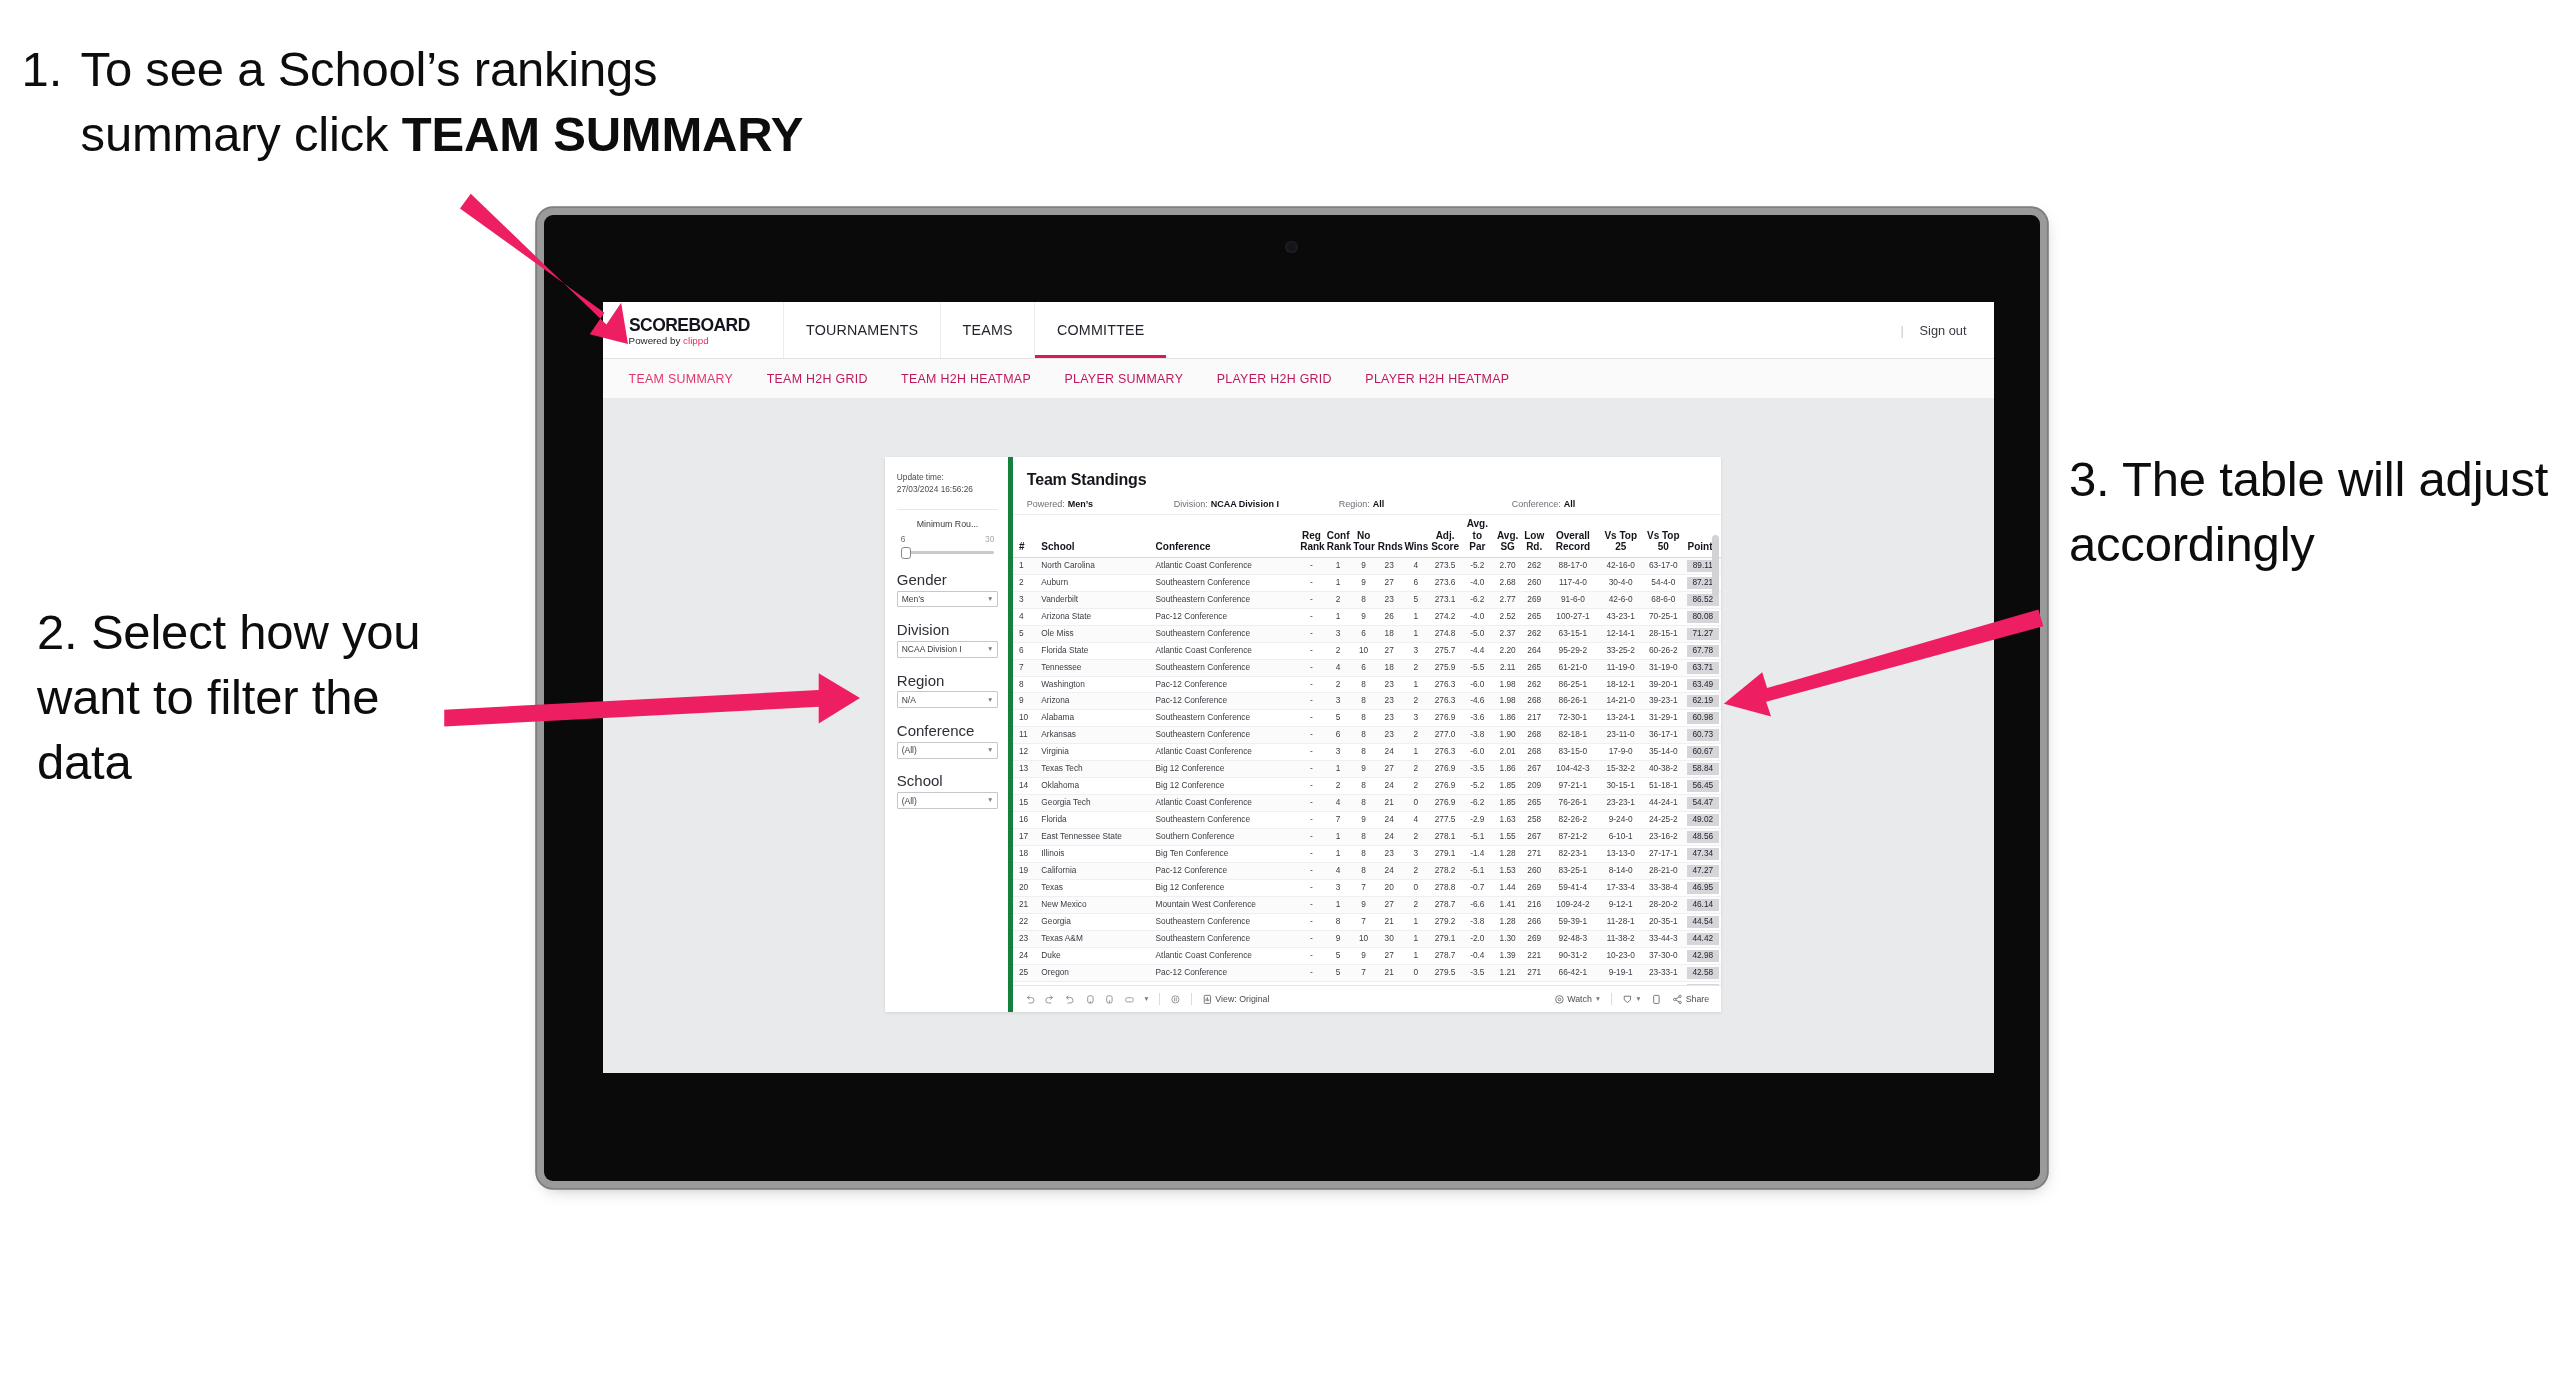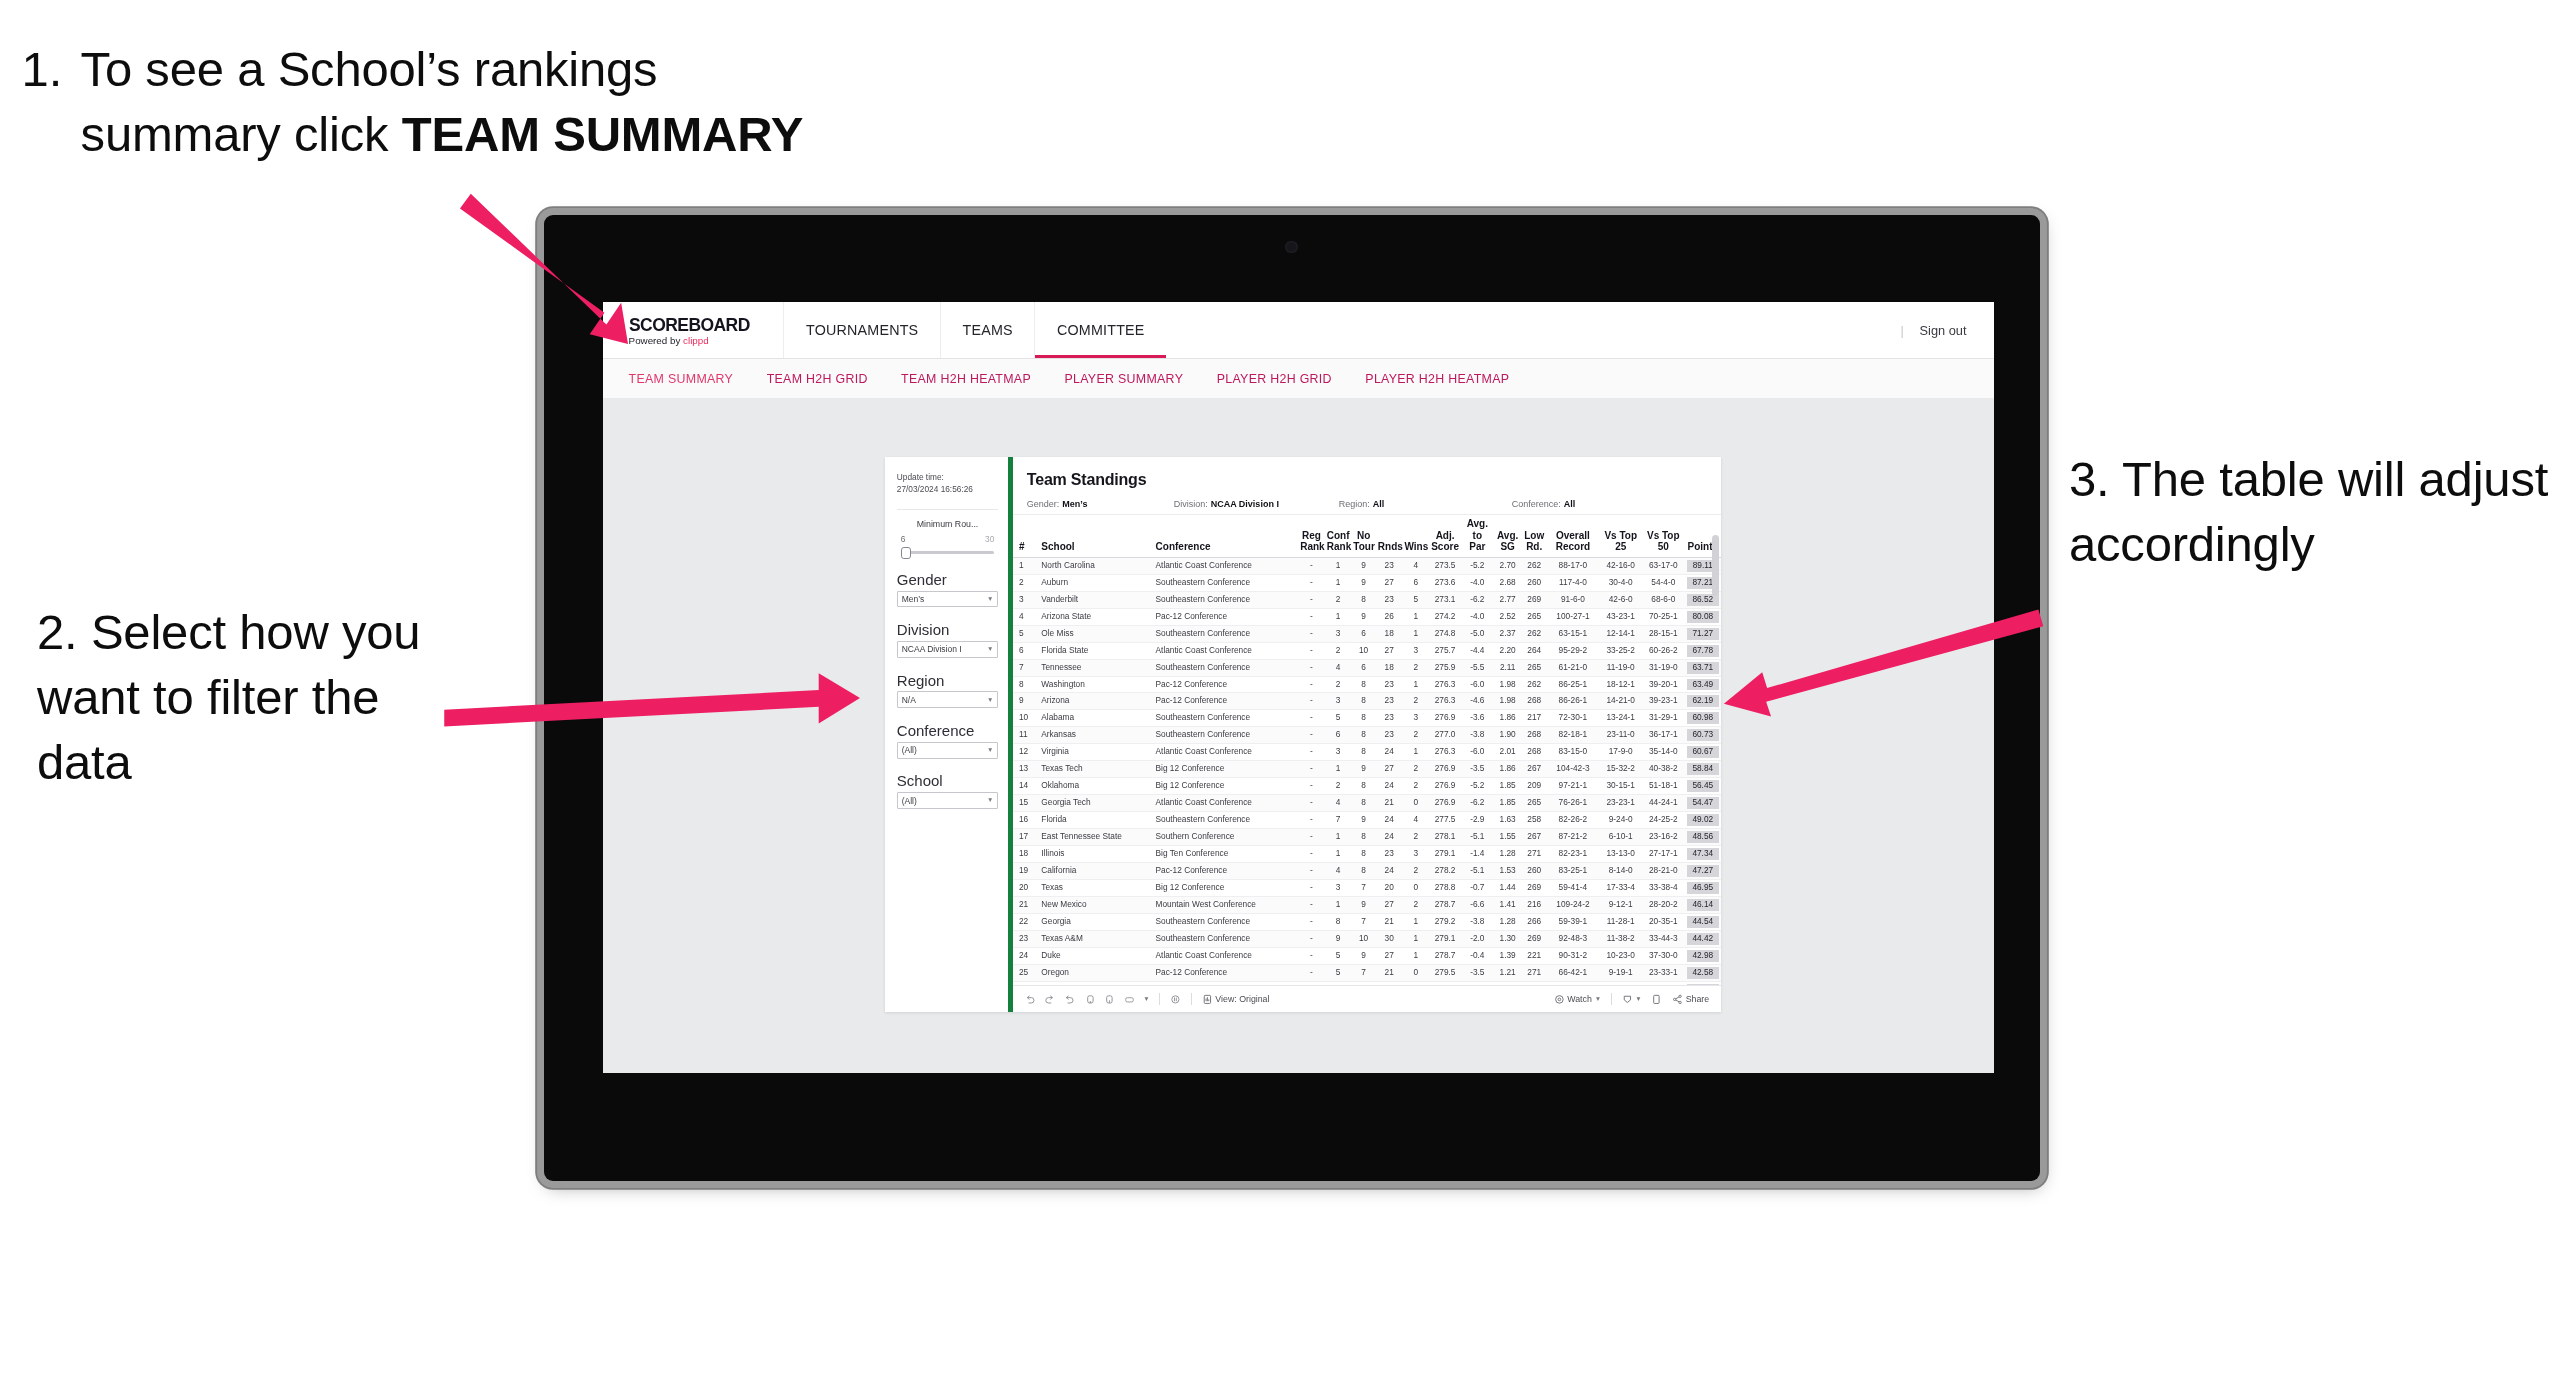--- a/index.html
+++ b/index.html
@@ -274,21 +274,21 @@
                 <span class="caret">▼</span>
               </div>
             </div>
           </div>
 
           <div id="content">
             <div id="viz-head">
               <h1>Team Standings</h1>
               <div id="crumbs">
                 <div class="c">
-                  <span class="k">Gender:</span>
+                  <span class="k">Powered:</span>
                   <span class="v">Men’s</span>
                 </div>
                 <div class="c">
                   <span class="k">Division:</span>
                   <span class="v">NCAA Division I</span>
                 </div>
                 <div class="c">
                   <span class="k">Region:</span>
                   <span class="v">All</span>
                 </div>

